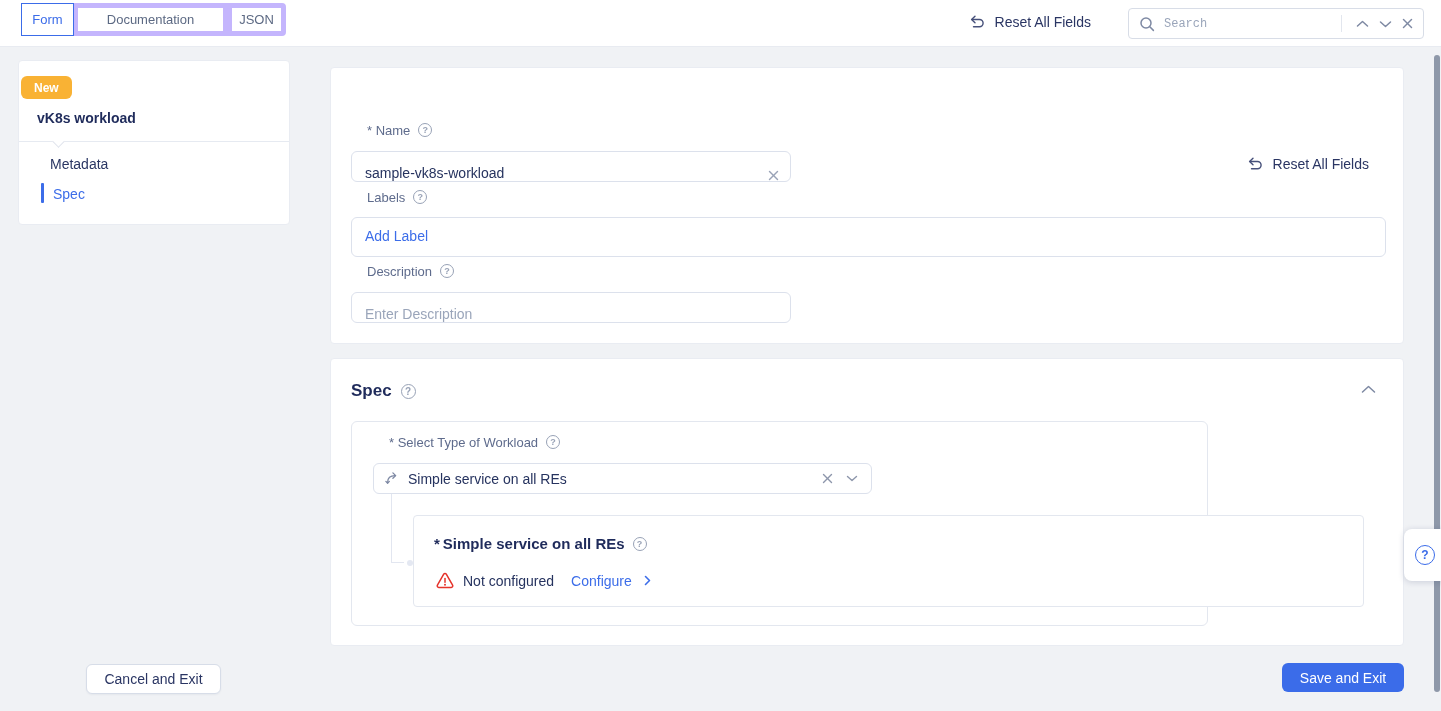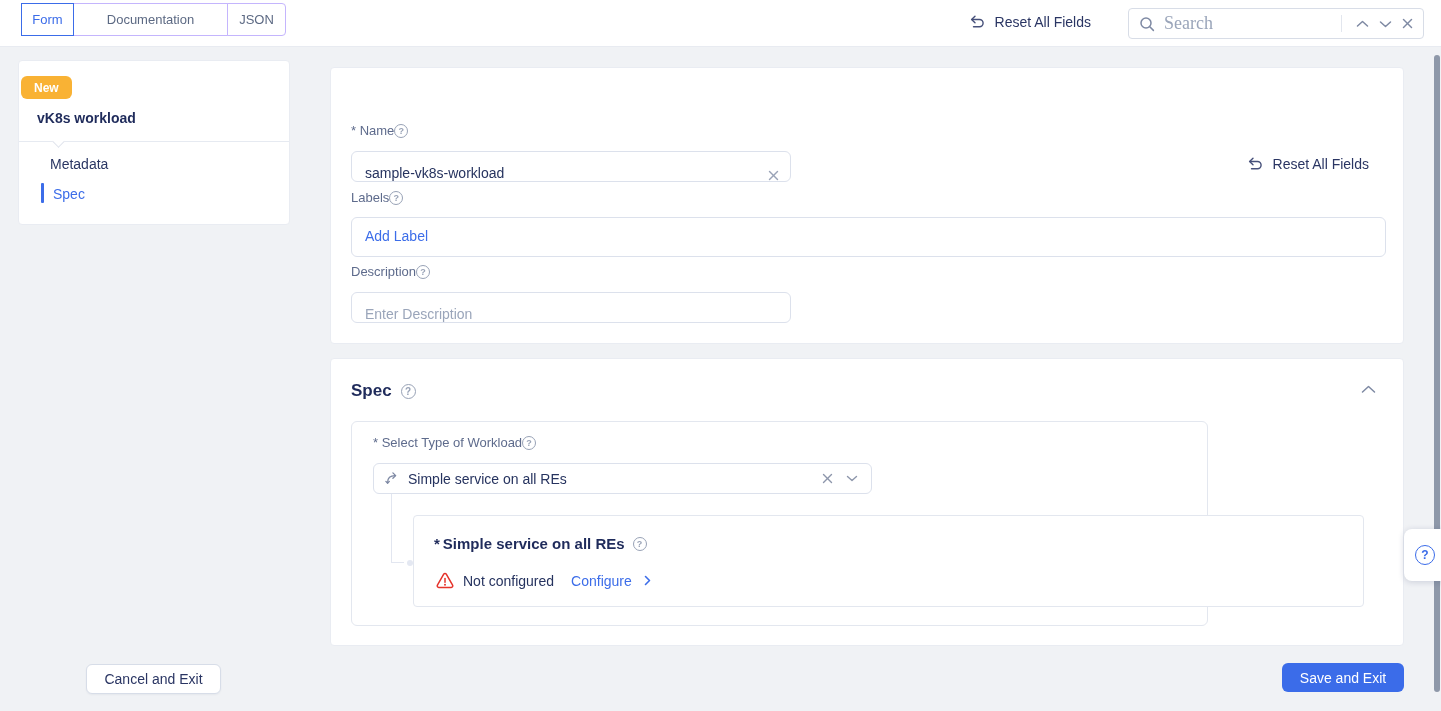--- a/index.html
+++ b/index.html
@@ -3,34 +3,34 @@
 <meta charset="utf-8">
 <style>
   * { box-sizing: border-box; margin: 0; padding: 0; }
   html,body { width:100%; height:100%; }
   body { font-family: "Liberation Sans", "DejaVu Sans", sans-serif; background:#f0f2f5; }
   .page { position:relative; width:1441px; height:711px; background:#f0f2f5; overflow:hidden; }
 
   
   .topbar { position:absolute; left:0; top:0; width:1441px; height:47px; background:#fff; border-bottom:1px solid #e8ebf1; z-index:5; }
   .tabs { position:absolute; left:21px; top:3px; display:flex; height:33px; }
-  .tab { border:1px solid #c4b5fd; margin-left:-1px; display:flex; align-items:center; justify-content:center;
+  .tab { border:5px solid #c4b5fd; margin-left:-1px; display:flex; align-items:center; justify-content:center;
          font-size:13px; color:#5c6983; background:#fff; cursor:pointer; position:relative; }
   .tab:first-child { margin-left:0; }
   .tab-form { width:53px; }
   .tab-docs { width:155px; }
   .tab-json { width:59px; border-radius:0 4px 4px 0; }
   .tab.active { border:1px solid #3b6ce9; border-radius:0; color:#3b6ce9; z-index:2; }
 
   .reset-top { position:absolute; right:350px; top:14px; display:flex; align-items:center; gap:9px;
                font-size:14px; color:#2a3563; cursor:pointer; white-space:nowrap; }
   .searchbox { position:absolute; right:17px; top:8px; width:296px; height:31px; border:1px solid #d8dde7;
                border-radius:4px; display:flex; align-items:center; padding:0 10px; background:#fff; }
-  .searchbox input { border:none; outline:none; flex:1; font-size:18px; color:#26335f; min-width:0;
-                     font-family:Liberation Serif, serif; }
+  .searchbox input { border:none; outline:none; flex:1; font-size:12px; color:#26335f; min-width:0;
+                     font-family:Liberation Mono, monospace; }
   .searchbox input::placeholder { color:#9aa5ba; }
   .search-divider { width:1px; height:17px; background:#e2e6ee; margin:0 9px 0 6px; }
   .sb-icon { display:flex; align-items:center; justify-content:center; padding:0 5px; cursor:pointer; }
 
   
   .card { position:absolute; background:#fff; border:1px solid #e9ecf2; border-radius:4px; }
   .sidebar { left:18px; top:60px; width:272px; height:165px; }
   .badge-new { position:absolute; left:2px; top:15px; height:23px; padding:0 13px; background:#f9b234;
                border-radius:6px; color:#fff; font-size:12px; font-weight:bold; display:flex; align-items:center; }
   .side-title { position:absolute; left:18px; top:49px; font-size:14px; font-weight:bold; color:#1f2b5b; }
@@ -42,21 +42,21 @@
   .nav-spec { left:34px; top:125px; color:#3c6de9; }
   .nav-bar { position:absolute; left:22px; top:122px; width:3px; height:20px; background:#3c6de9; border-radius:1px; }
 
   
   .meta-card { left:330px; top:67px; width:1074px; height:277px; }
   .card-title { position:absolute; left:20px; display:flex; align-items:center; gap:9px;
                 font-weight:bold; color:#1f2b5b; }
   .meta-title { top:88px; font-size:16px; }
   .reset-card { position:absolute; right:34px; top:88px; display:flex; align-items:center; gap:9px;
                 font-size:14px; color:#2a3563; cursor:pointer; }
-  .field-label { position:absolute; display:flex; align-items:center; font-size:13px; color:#5e6b8c; }
+  .field-label { position:absolute; display:flex; align-items:flex-start; gap:8px; font-size:13px; color:#5e6b8c;margin-left:16px; }
   .text-input { position:absolute; width:440px; height:31px; border:1px solid #dce1ec; border-radius:6px;
                 background:#fff; display:flex; align-items:flex-end; }
   .text-input input { border:none; outline:none; flex:1; font-size:14px; color:#26335f; padding:0 13px;
                       background:transparent; font-family:"Liberation Sans", sans-serif; }
   .text-input input::placeholder { color:#9aa5ba; }
   .clear-btn { padding:0 11px 0 4px; display:flex; align-items:center; cursor:pointer; }
   .labels-box { position:absolute; left:20px; top:149px; width:1035px; height:40px; border:1px solid #dce1ec;
                 border-radius:6px; display:flex; align-items:flex-end; padding:12px 13px; }
   .link-blue { color:#3c6de9; font-size:14px; cursor:pointer; }
 

